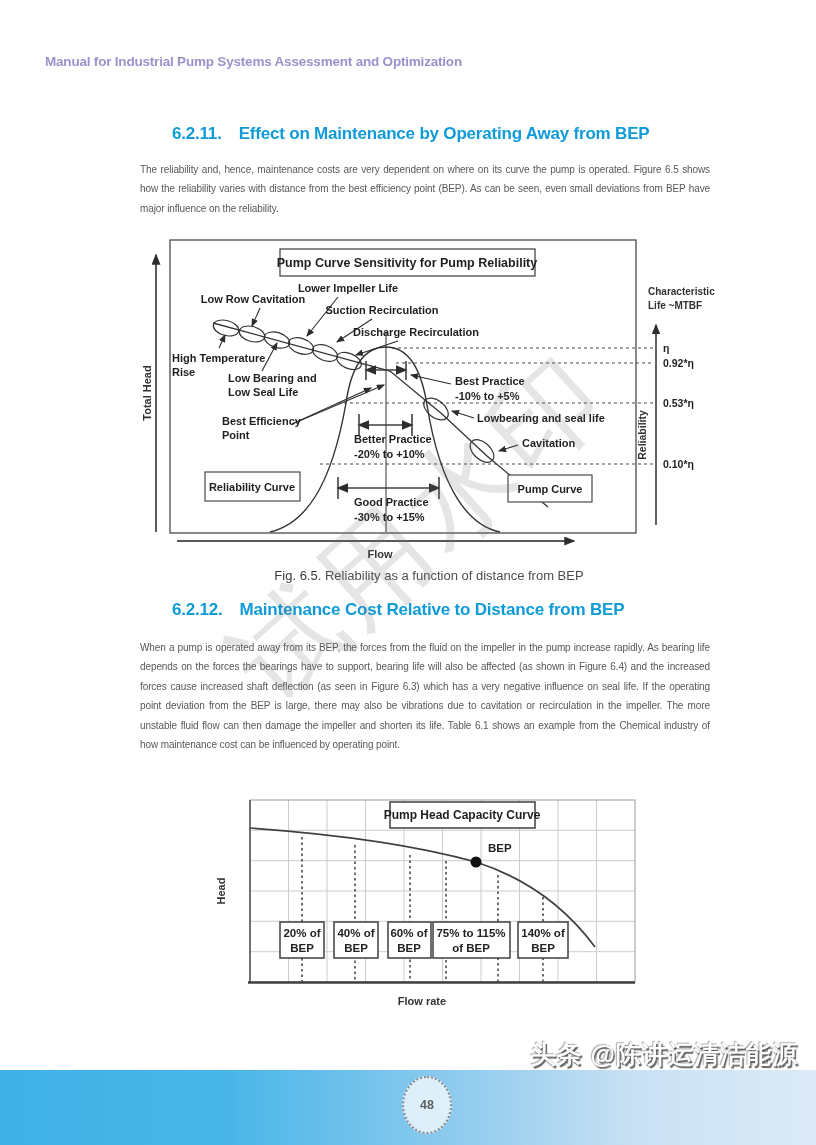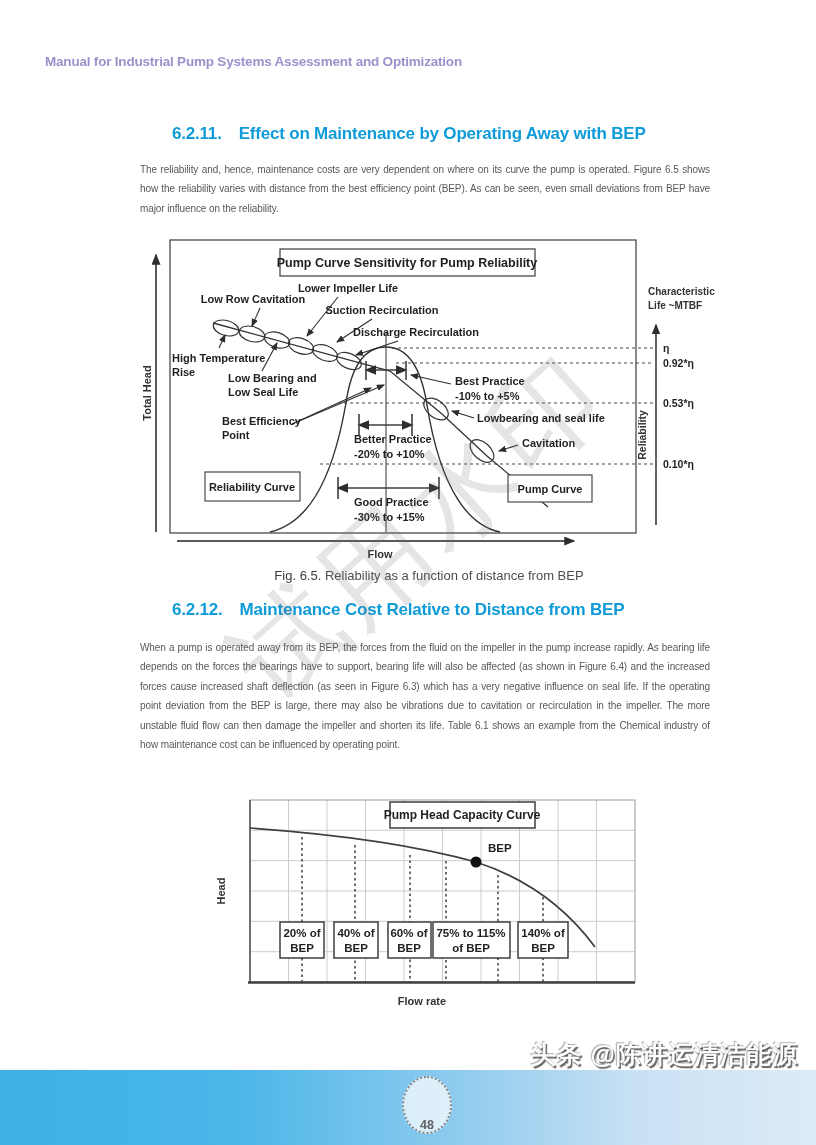--- a/index.html
+++ b/index.html
@@ -12,21 +12,21 @@
   .para{left:140px;width:570px;font-size:10px;line-height:19.4px;color:#57585a;
         text-align:justify;letter-spacing:-0.1px;}
   .caption{left:140px;width:570px;text-align:center;font-size:13px;color:#4d4e50;}
   .caption .cb{font-weight:normal;color:#3a3b3d;padding-left:8px;}
   .wmark{left:175px;top:455px;width:490px;text-align:center;font-size:108px;letter-spacing:6px;
          color:rgba(110,110,110,0.18);transform:rotate(-42deg);white-space:nowrap;z-index:50;
          pointer-events:none;}
   .footband{left:0;top:1070px;width:816px;height:75px;
      background:linear-gradient(90deg,#3fb1e6 0%,#49b6e8 28%,#8ccaee 55%,#c9e1f4 78%,#dcebf7 100%);z-index:2;}
   .pagenum{left:402px;top:1076px;width:46px;height:54px;border:2px dotted #8a8a8a;border-radius:50%;
-     background:rgba(250,252,254,0.75);display:flex;align-items:flex-end;justify-content:center;
+     background:rgba(250,252,254,0.75);display:flex;align-items:center;justify-content:center;
      font-size:12.5px;font-weight:bold;color:#5f6062;z-index:3;}
   .brand{right:18px;top:1038px;font-size:25px;font-weight:bold;color:#fdfdfd;letter-spacing:1px;z-index:3;
      text-shadow:1.5px 1.5px 1px rgba(70,70,70,0.85),-1px -1px 1px rgba(70,70,70,0.45);}
   
   text{font-family:"Liberation Sans",sans-serif;fill:#1f1f1f;}
   .lb{font-size:11px;font-weight:bold;}
   .lb2{font-size:10px;font-weight:bold;fill:#333;}
   .tick{font-size:10.5px;font-weight:bold;}
   .boxt{font-size:12.5px;font-weight:bold;}
   .boxt2{font-size:11px;font-weight:bold;}
@@ -35,21 +35,21 @@
   .f2t{font-size:12px;font-weight:bold;}
 </style>
 </head>
 <body>
 
 <div id="page">
 
   <div class="abs hdr">Manual for Industrial Pump Systems Assessment and Optimization</div>
 
   <div class="abs sechead" style="top:124px;">
-    <span class="num">6.2.11.</span><span>Effect on Maintenance by Operating Away with BEP</span>
+    <span class="num">6.2.11.</span><span>Effect on Maintenance by Operating Away from BEP</span>
   </div>
 
   <div class="abs para" style="top:160px;">The reliability and, hence, maintenance costs are very dependent on where on its curve the pump is operated. Figure 6.5 shows how the reliability varies with distance from the best efficiency point (BEP). As can be seen, even small deviations from BEP have major influence on the reliability.</div>
 
   <svg class="abs" style="left:140px;top:235px;" width="580" height="330" viewBox="0 0 580 330">
     <defs>
       <marker id="ah" markerWidth="9" markerHeight="8" refX="6.5" refY="3" orient="auto-start-reverse">
         <path d="M0,0 L7.5,3 L0,6 Z" fill="#2d2d2d"></path>
       </marker>
     </defs>

